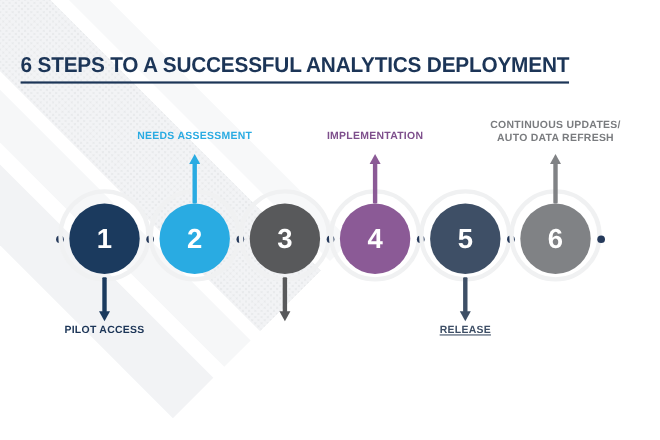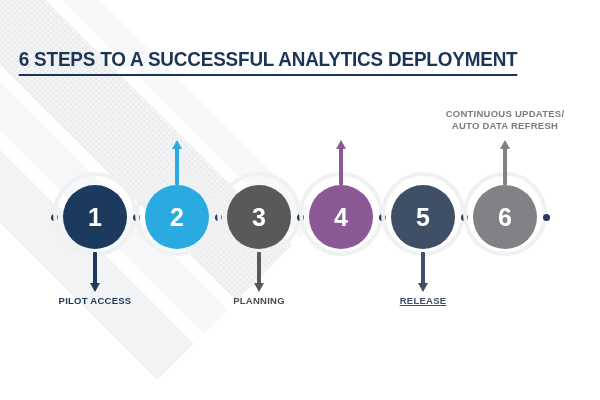--- a/index.html
+++ b/index.html
@@ -210,43 +210,44 @@
       <div class="dot" style="left: 132.5px; background: rgb(37, 57, 90);"></div>
       <div class="step" style="left: 127px;">
         <div class="ring" style="border-color: rgb(240, 241, 242);"></div>
         <div class="arrow up">
           <div class="shaft" style="background: rgb(41, 171, 226);"></div>
           <div class="head" style="border-bottom: 9px solid rgb(41, 171, 226);"></div>
         </div>
         <div class="circle" style="background: rgb(41, 171, 226);">
           <span>2</span>
         </div>
+        <div class="label top" style="color: rgb(41, 171, 226);">NEEDS ASSESSMENT</div>
       </div>
       <div class="dot" style="left: 214.5px; background: rgb(37, 57, 90);"></div>
       <div class="step" style="left: 209px;">
         <div class="ring" style="border-color: rgb(240, 241, 242);"></div>
         <div class="arrow down">
           <div class="shaft" style="background: rgb(88, 89, 91);"></div>
           <div class="head" style="border-top: 9px solid rgb(88, 89, 91);"></div>
         </div>
         <div class="circle" style="background: rgb(88, 89, 91);">
           <span>3</span>
         </div>
-        <div class="label bottom" style="color: rgb(75, 76, 78);">PLANNING</div>
       </div>
       <div class="dot" style="left: 296.5px; background: rgb(37, 57, 90);"></div>
       <div class="step" style="left: 291px;">
         <div class="ring" style="border-color: rgb(240, 241, 242);"></div>
         <div class="arrow up">
           <div class="shaft" style="background: rgb(139, 90, 150);"></div>
           <div class="head" style="border-bottom: 9px solid rgb(139, 90, 150);"></div>
         </div>
         <div class="circle" style="background: rgb(139, 90, 150);">
           <span>4</span>
         </div>
+        <div class="label top" style="color: rgb(126, 79, 140);">IMPLEMENTATION</div>
       </div>
       <div class="dot" style="left: 378.5px; background: rgb(37, 57, 90);"></div>
       <div class="step" style="left: 373px;">
         <div class="ring" style="border-color: rgb(240, 241, 242);"></div>
         <div class="arrow down">
           <div class="shaft" style="background: rgb(62, 79, 102);"></div>
           <div class="head" style="border-top: 9px solid rgb(62, 79, 102);"></div>
         </div>
         <div class="circle" style="background: rgb(62, 79, 102);">
           <span>5</span>

